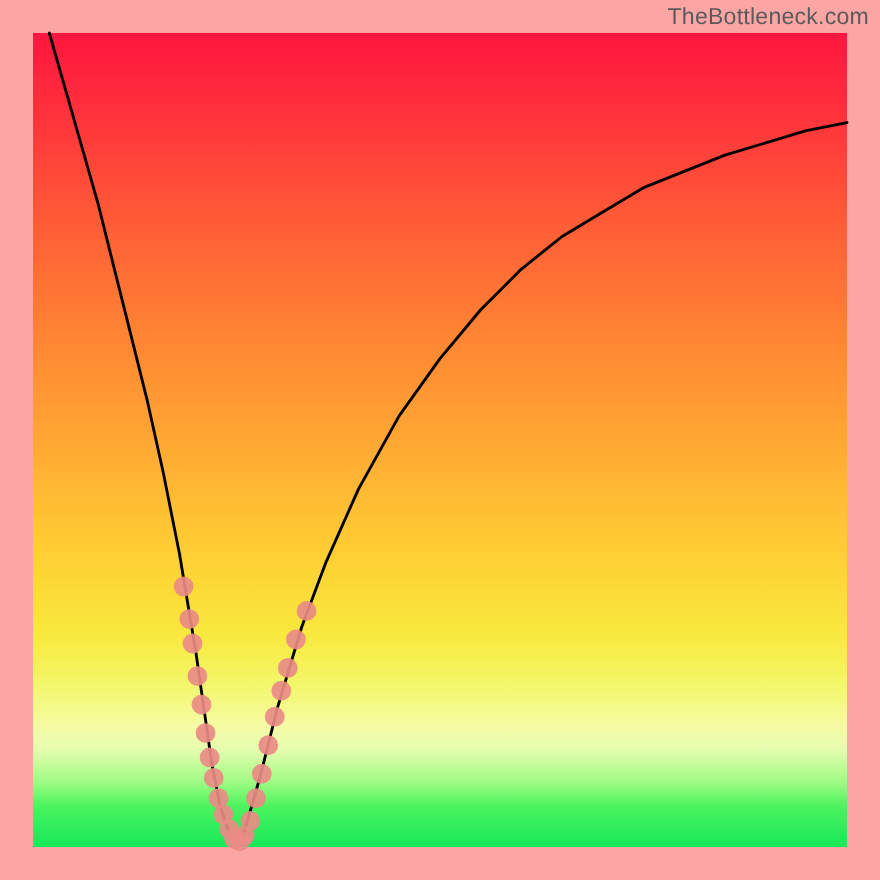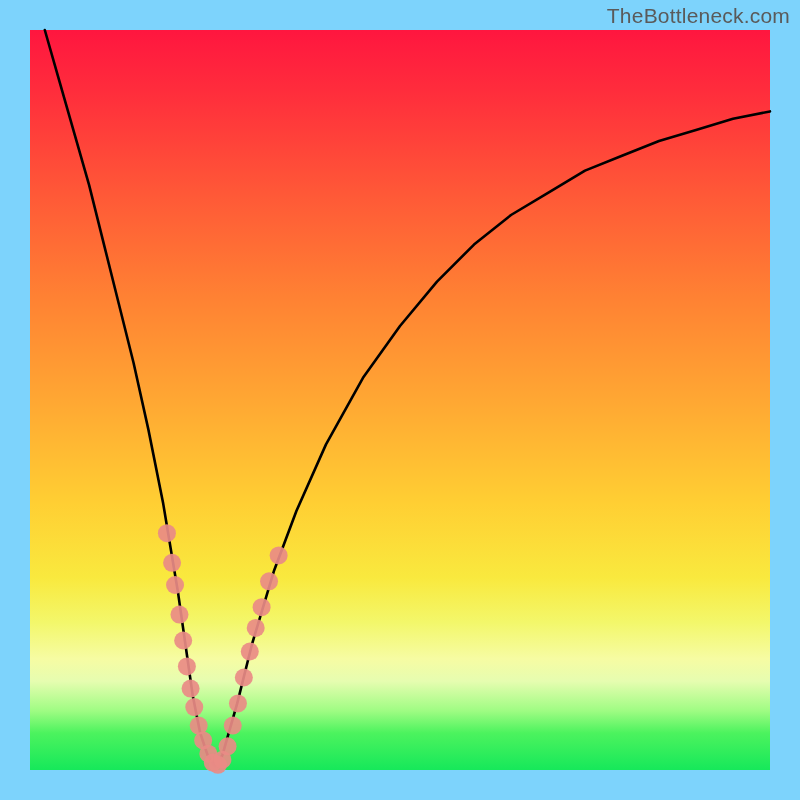--- a/index.html
+++ b/index.html
@@ -7,21 +7,21 @@
     padding: 0;
     width: 800px;
     height: 800px;
     overflow: hidden;
     background: #000;
   }
   .stage {
     position: relative;
     width: 800px;
     height: 800px;
-    background: #7dd3fc;
+    background: #fca5a5;
   }
   .plot-area {
     position: absolute;
     left: 30px;
     top: 30px;
     width: 740px;
     height: 740px;
     
     background: linear-gradient(
       to bottom,

